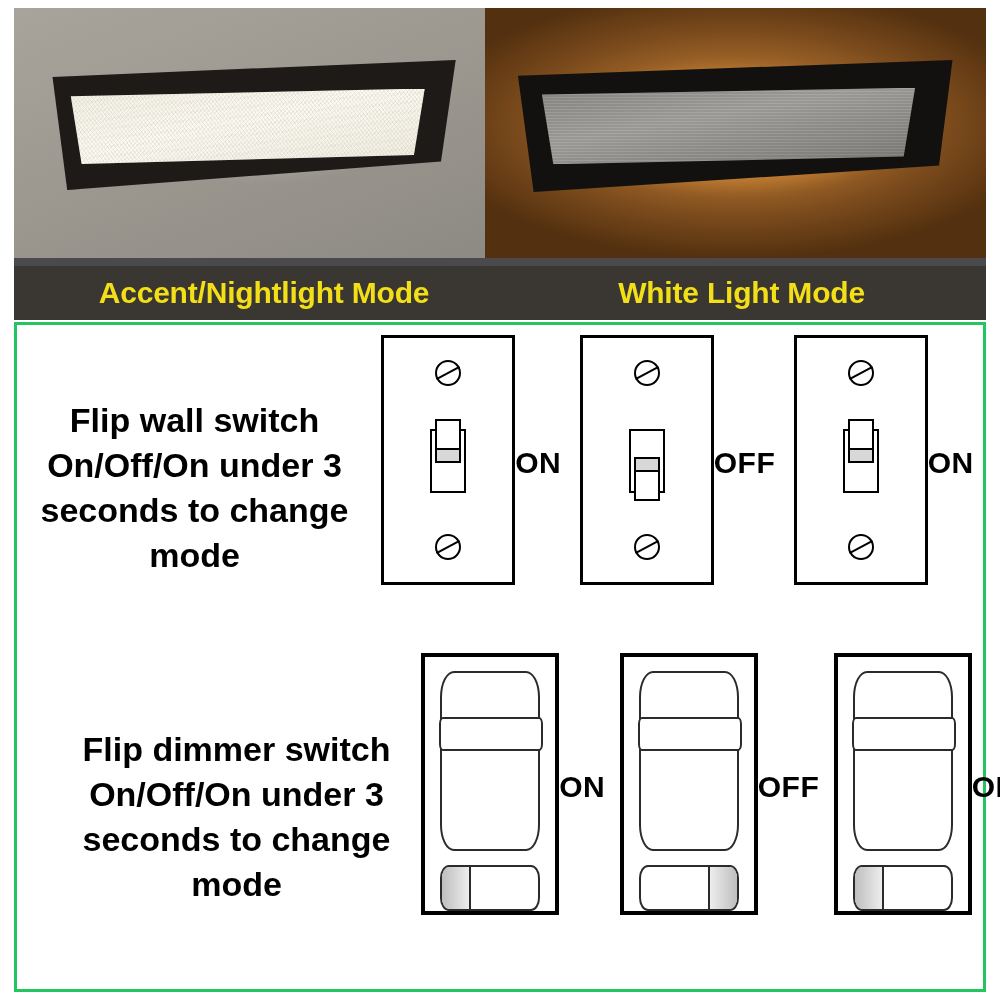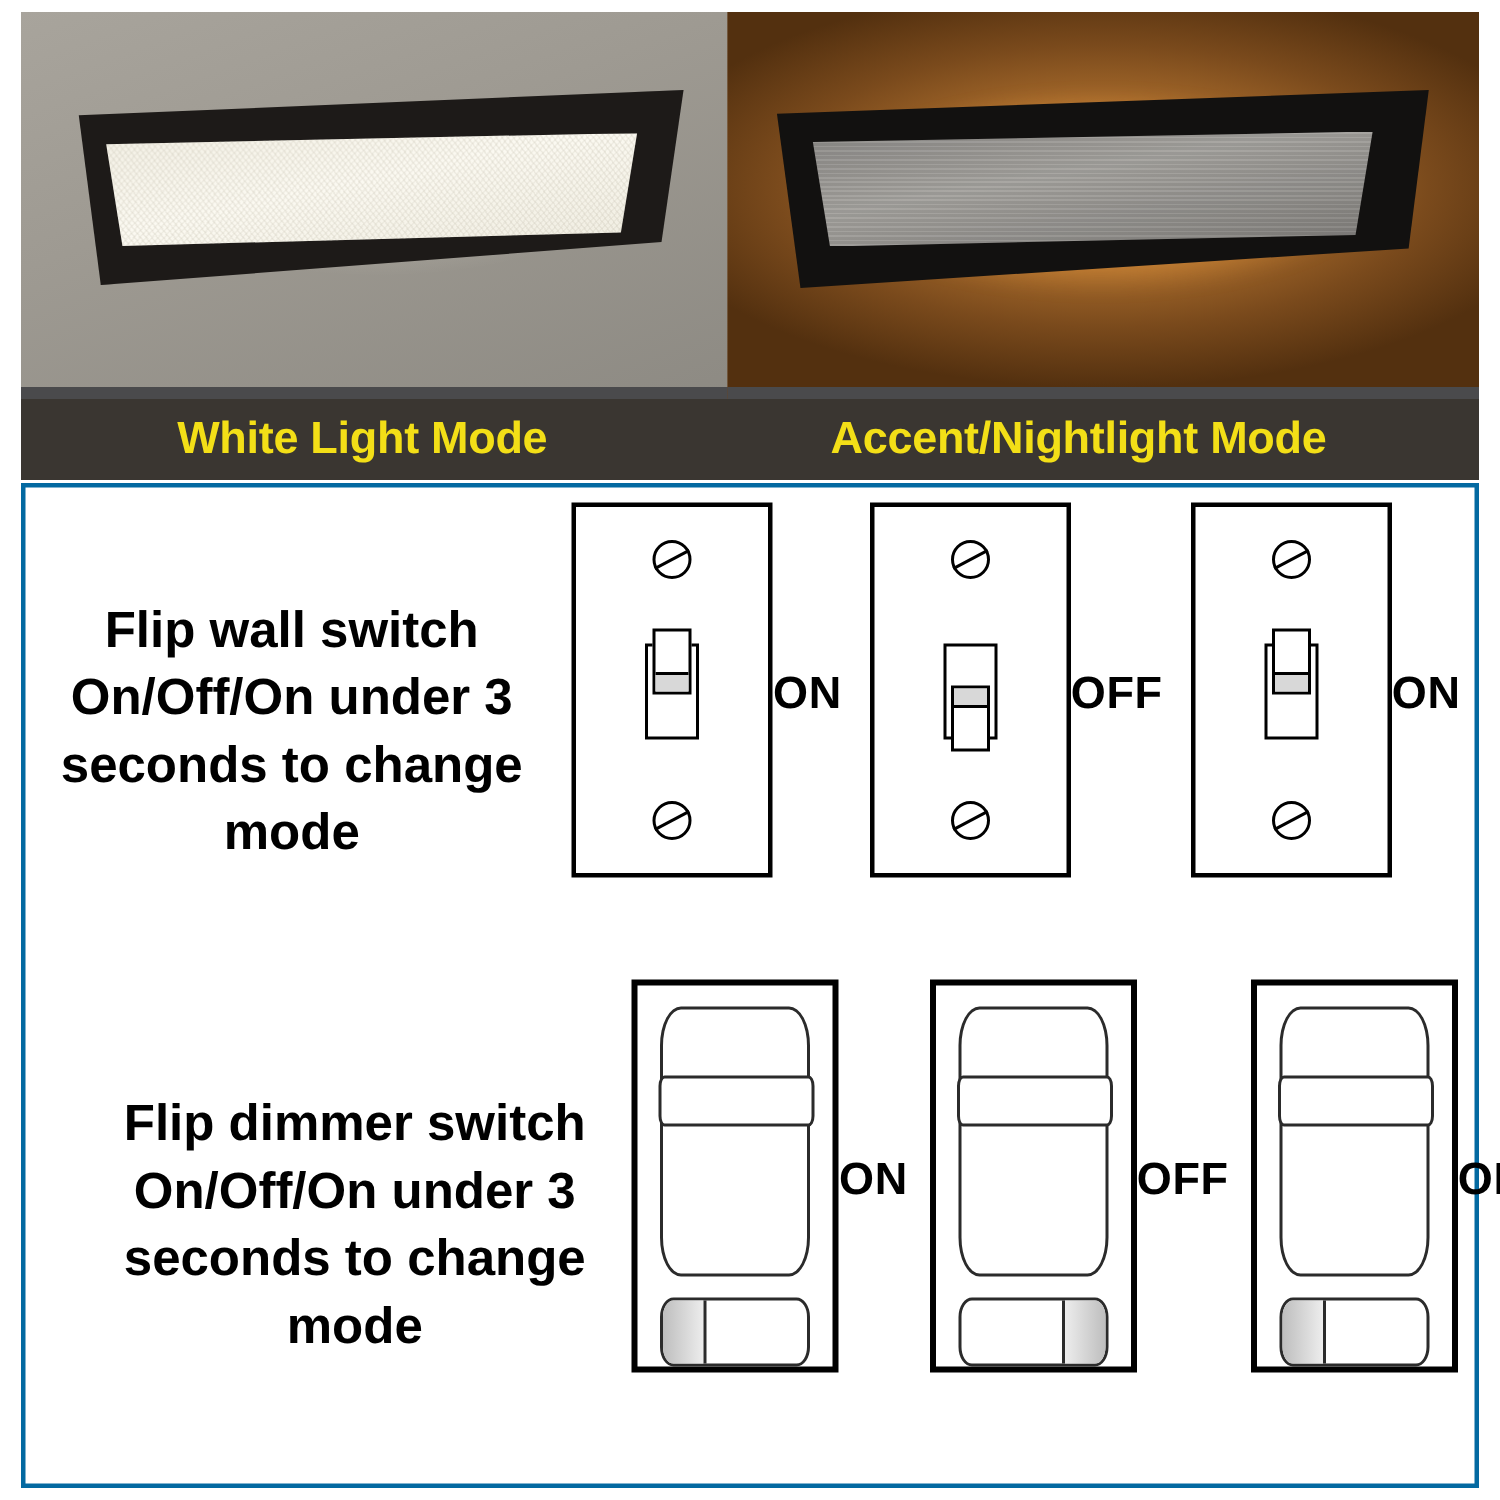--- a/index.html
+++ b/index.html
@@ -53,21 +53,21 @@
   
   .banner{position:absolute;left:14px;top:266px;width:972px;height:54px;background:#3a3631;
      display:flex;align-items:center;}
   .banner-label{color:#f3df17;font-weight:bold;font-size:30px;letter-spacing:-.2px;
      text-align:center;white-space:nowrap;}
   .bl-1{width:455px;}
   .bl-2{width:500px;}
 
   
   .panel{position:absolute;left:14px;top:322px;width:972px;height:670px;
-     background:#ffffff;border:3px solid #0369a1;box-sizing:border-box;}
+     background:#ffffff;border:3px solid #22c55e;box-sizing:border-box;}
 
   .row{position:absolute;left:0;width:966px;display:flex;}
   .row-1{top:4px;height:318px;}
   .row-2{top:322px;height:340px;padding-left:42px;}
 
   .caption{width:355px;display:flex;align-items:center;justify-content:center;
      padding:0 8px;box-sizing:border-box;}
   .caption-text{font-weight:bold;font-size:34px;line-height:1.32;color:#000;text-align:center;}
   .cards{flex:1;display:flex;justify-content:space-around;align-items:flex-start;padding-top:6px;}
 
@@ -124,22 +124,22 @@
       <div class="fix-a">
         <div class="halo"></div>
         <div class="frame"></div>
         <div class="lens"></div>
       </div>
     </div>
 
   </div>
 
   <div class="banner">
+    <div class="banner-label bl-2">Accent/Nightlight Mode</div>
     <div class="banner-label bl-1">White Light Mode</div>
-    <div class="banner-label bl-2">Accent/Nightlight Mode</div>
   </div>
 
   <div class="panel">
 
     <div class="row row-1">
       <div class="caption">
         <div class="caption-text">Flip wall switch On/Off/On under 3 seconds to change mode</div>
       </div>
       <div class="cards">
 

